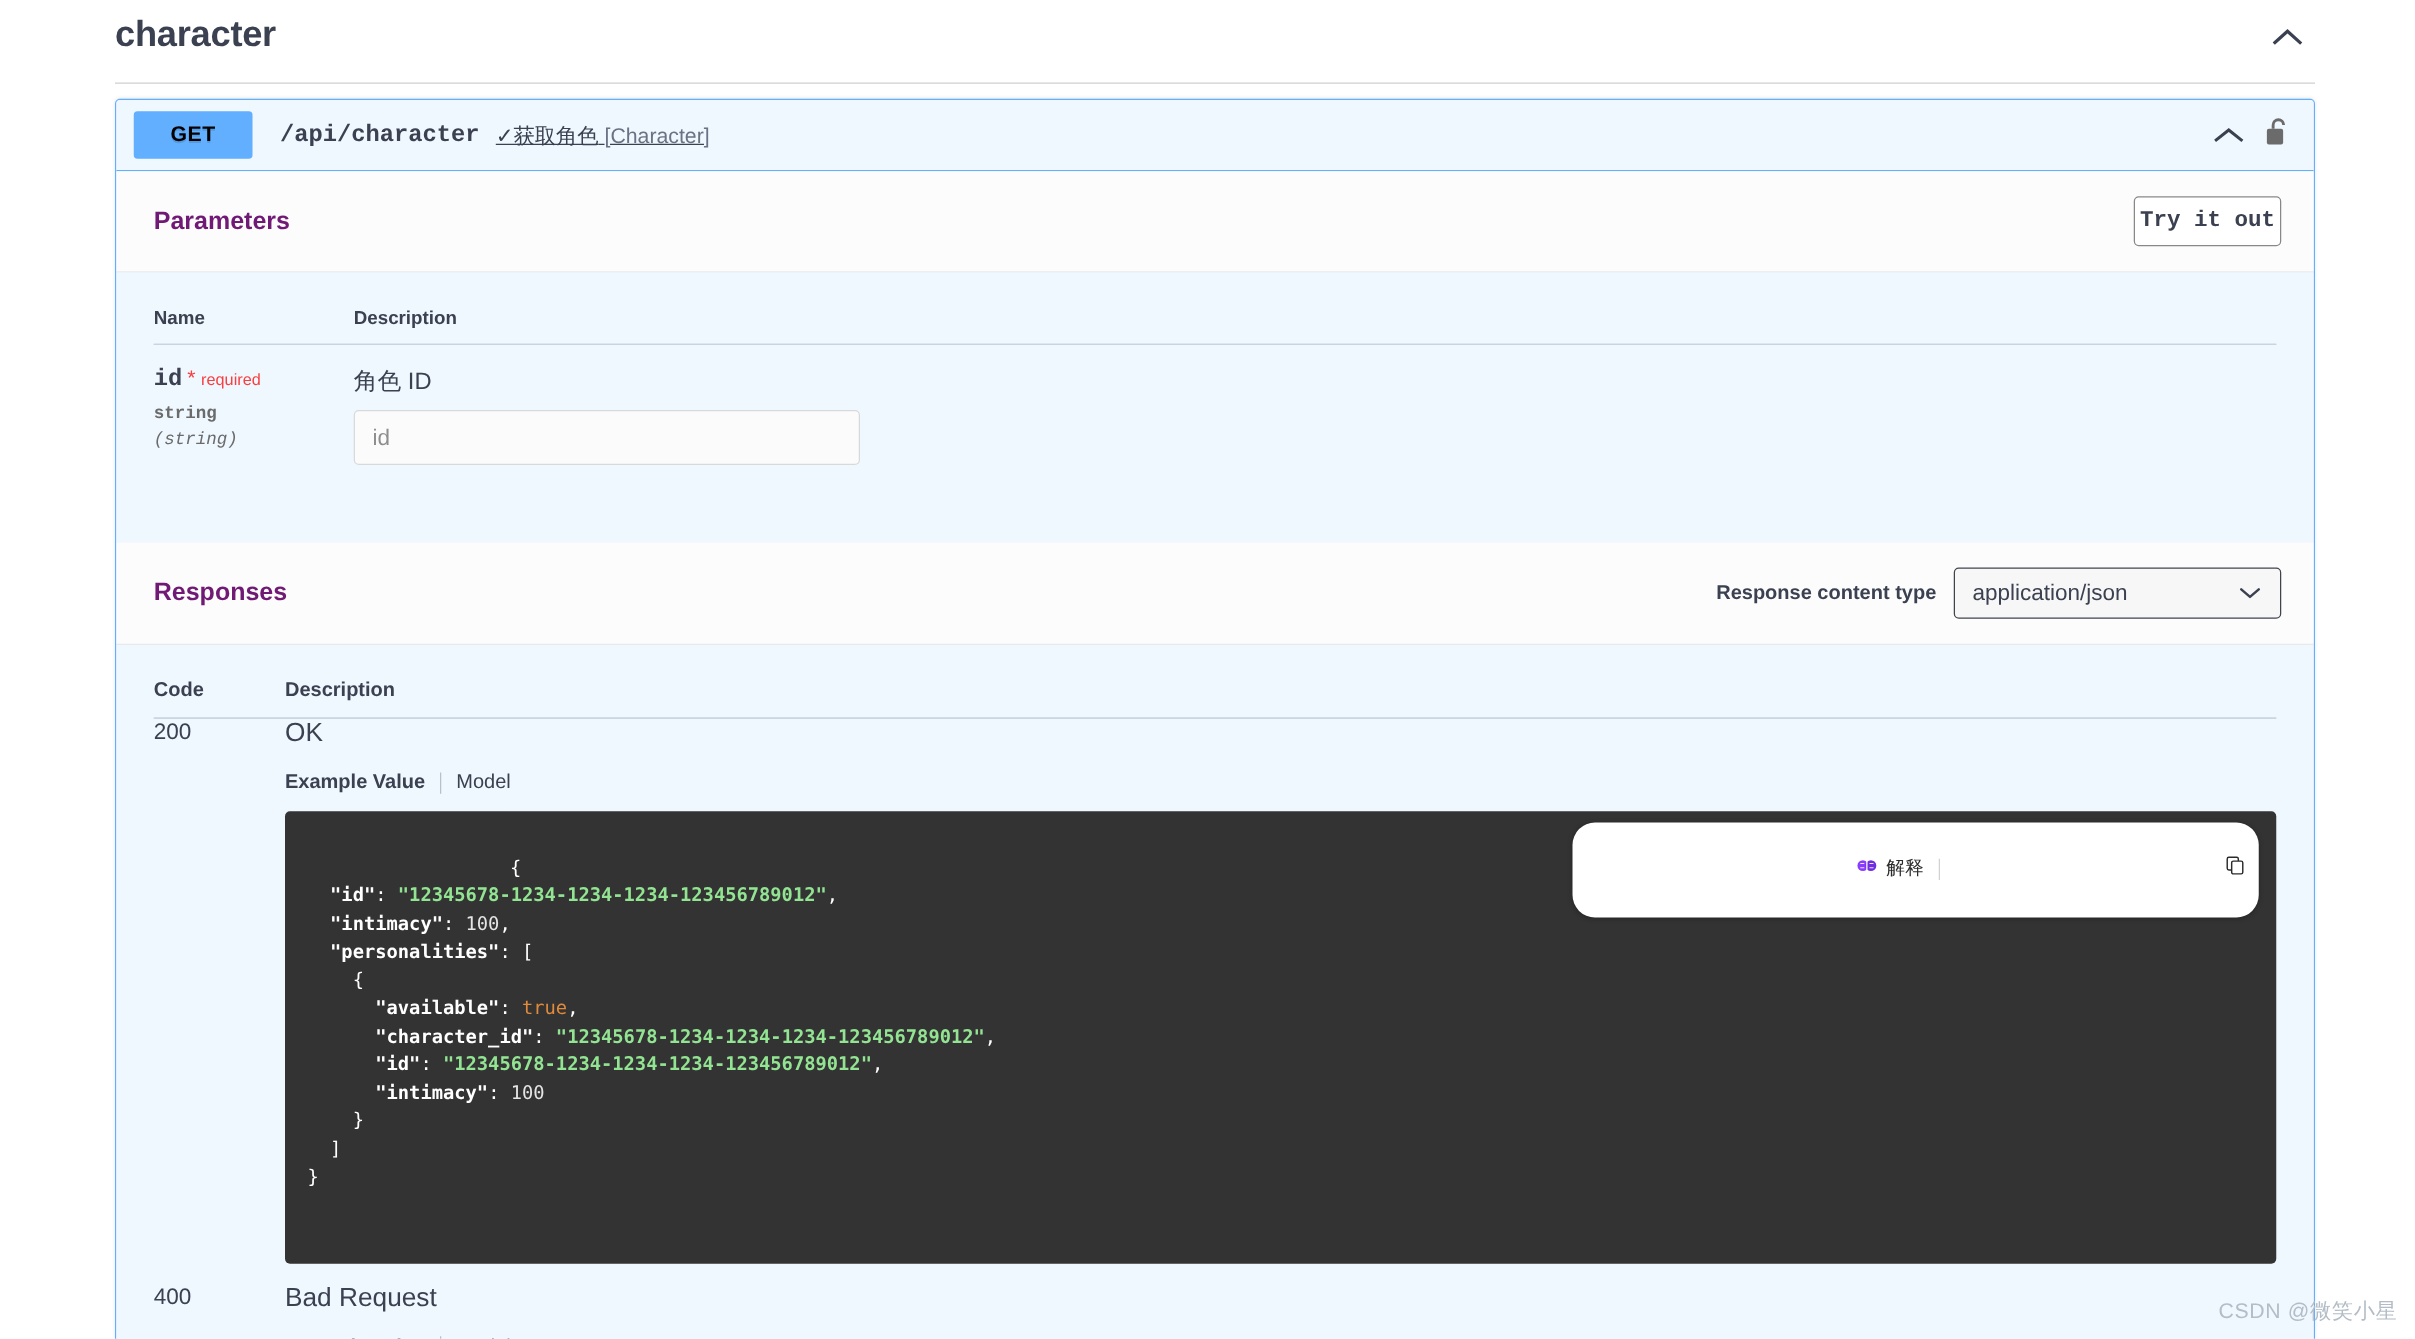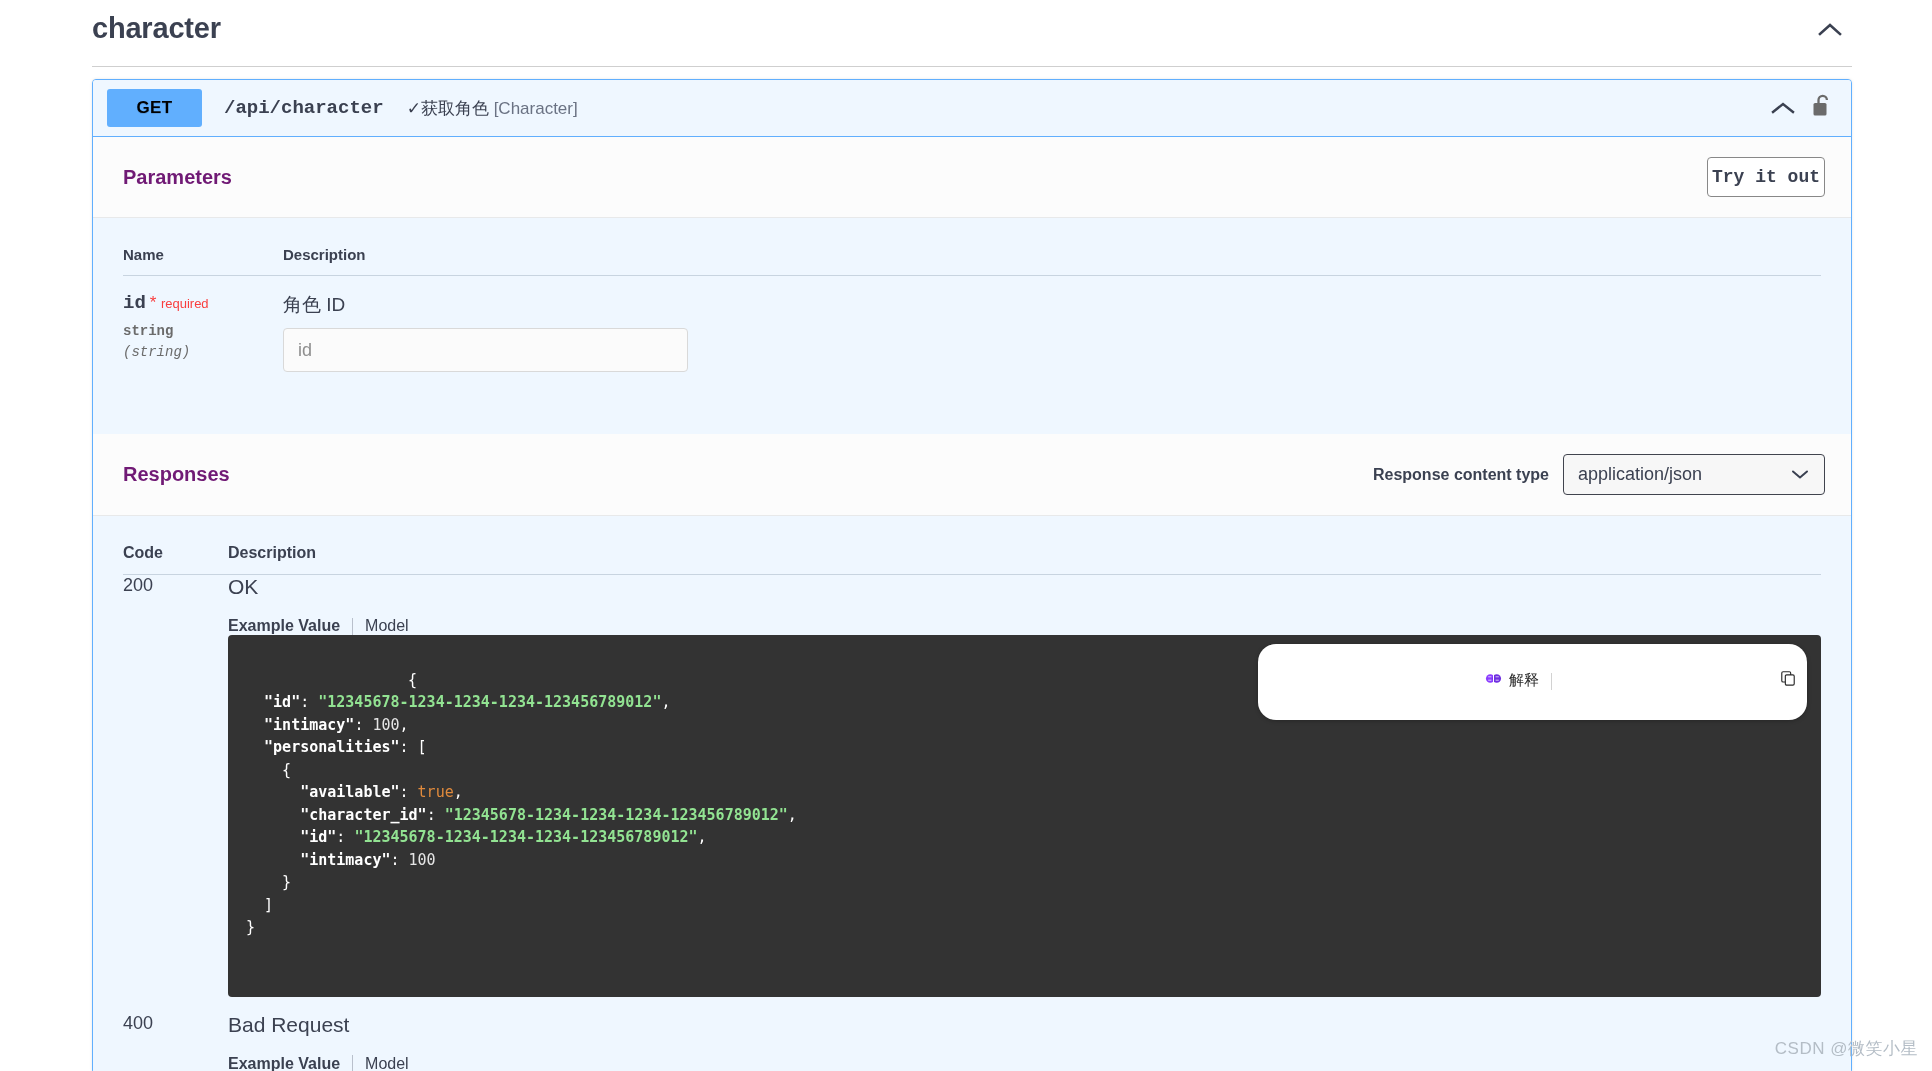--- a/index.html
+++ b/index.html
@@ -54,23 +54,24 @@
     text-shadow: 0 1px 0 rgba(0,0,0,0.12);
     letter-spacing: 0.4px;
   }
   .op-path {
     margin-left: 22px;
     font-family: "Liberation Mono", monospace;
     font-size: 19px; font-weight: bold; color: #3b4151;
     white-space: nowrap;
   }
   .op-summary-text {
-    margin-left: 23px;
+    margin-left: 13px;
     font-size: 17px; color: #3b4151;
     white-space: nowrap;
+    text-decoration: underline;
   }
   .op-summary-text .bracket { color: #6a7283; }
   .op-right { margin-left: auto; display: flex; align-items: center; gap: 16px; padding-right: 4px; }
 
   .lock-icon { display: block; }
 
   
   .section-head {
     display: flex; align-items: center; justify-content: space-between;
     padding: 20px 26px 20px 30px;
@@ -137,21 +138,21 @@
     text-align: left; font-size: 16px; font-weight: bold; color: #3b4151;
     padding: 28px 0 12px 0;
     border-bottom: 1px solid #c8d4e0;
   }
   table.resps th.col-code { width: 105px; }
   table.resps td { vertical-align: top; padding: 0; }
   td.code-cell { font-size: 18px; color: #3b4151; padding-top: 24px; font-family: Liberation Sans, sans-serif; }
   td.desc-cell { padding-top: 22px; padding-bottom: 6px; }
   .resp-desc { font-size: 21px; color: #3b4151; margin-bottom: 18px; }
 
-  .ex-tabs { display: flex; align-items: center; gap: 0; }
+  .ex-tabs { display: flex; align-items: center; gap: 0; margin-bottom: 14px; }
   .ex-tab-active { font-size: 16px; font-weight: bold; color: #3b4151; cursor: pointer; }
   .ex-tab-sep { width: 1px; height: 17px; background: #b9c0cc; margin: 0 12px; }
   .ex-tab { font-size: 16px; color: #3b4151; cursor: pointer; }
 
   
   .codeblock {
     position: relative;
     background: #333333;
     border-radius: 4px;
     padding: 14px 18px 16px 18px;

